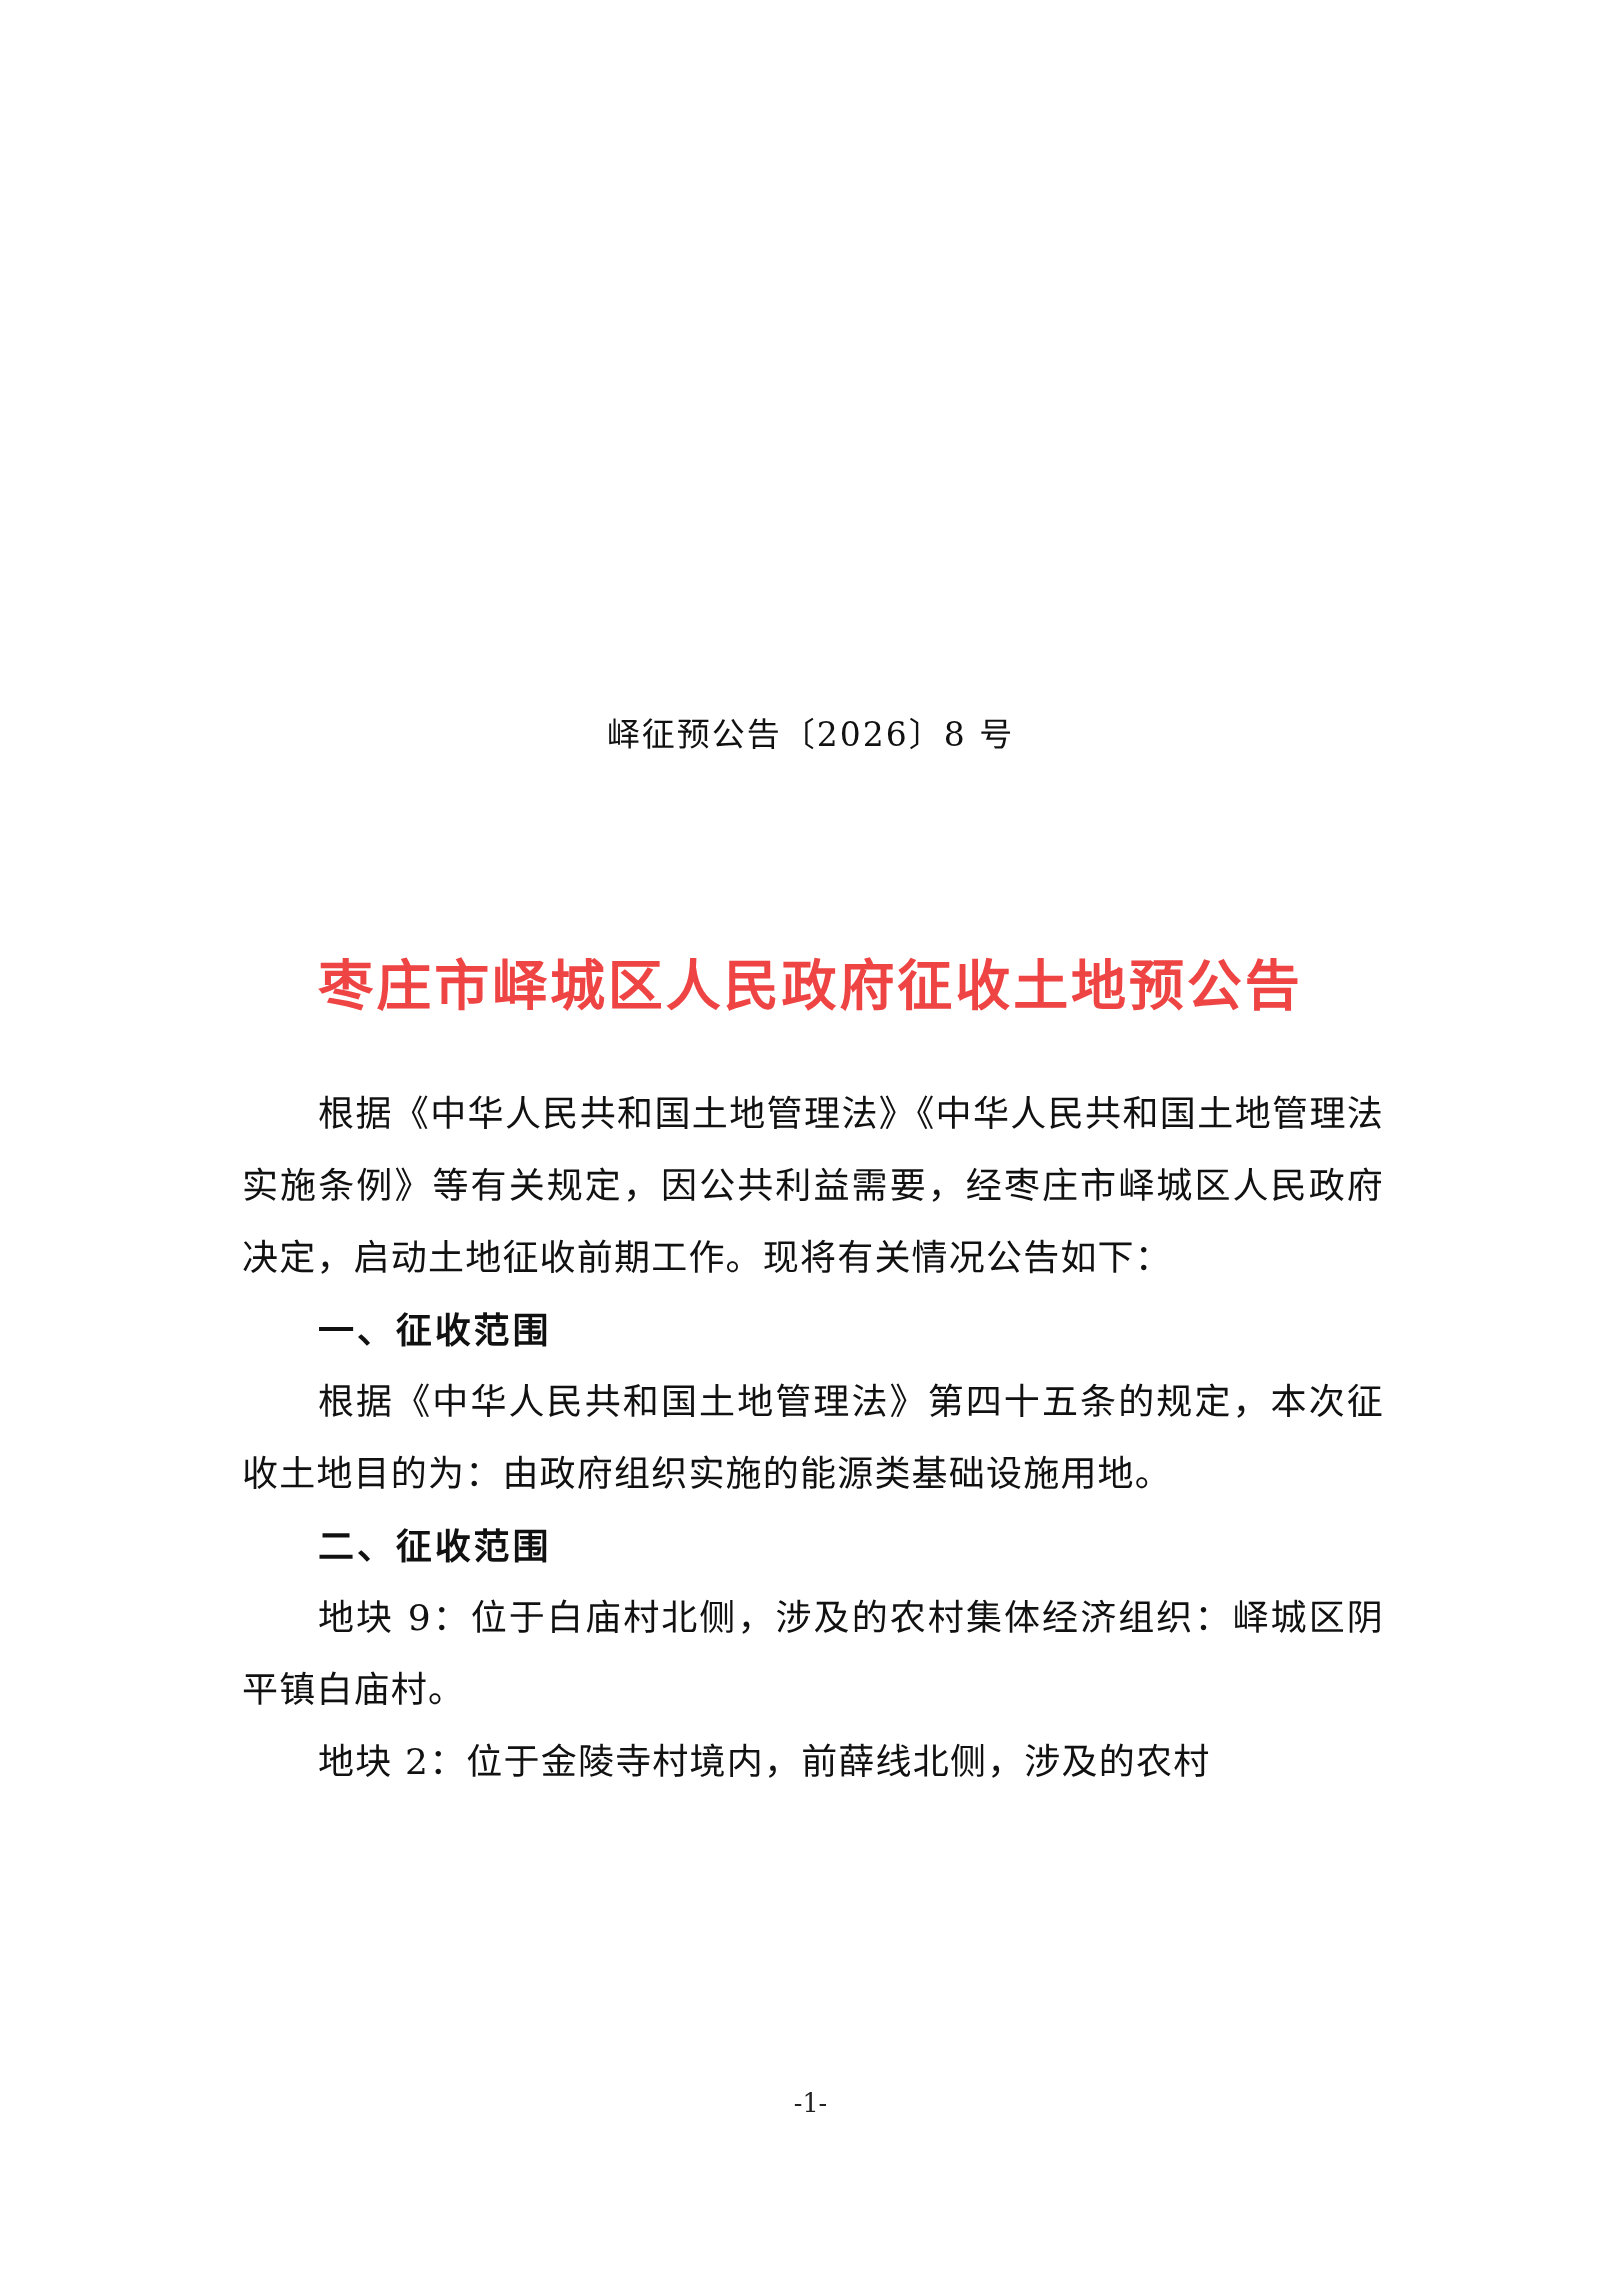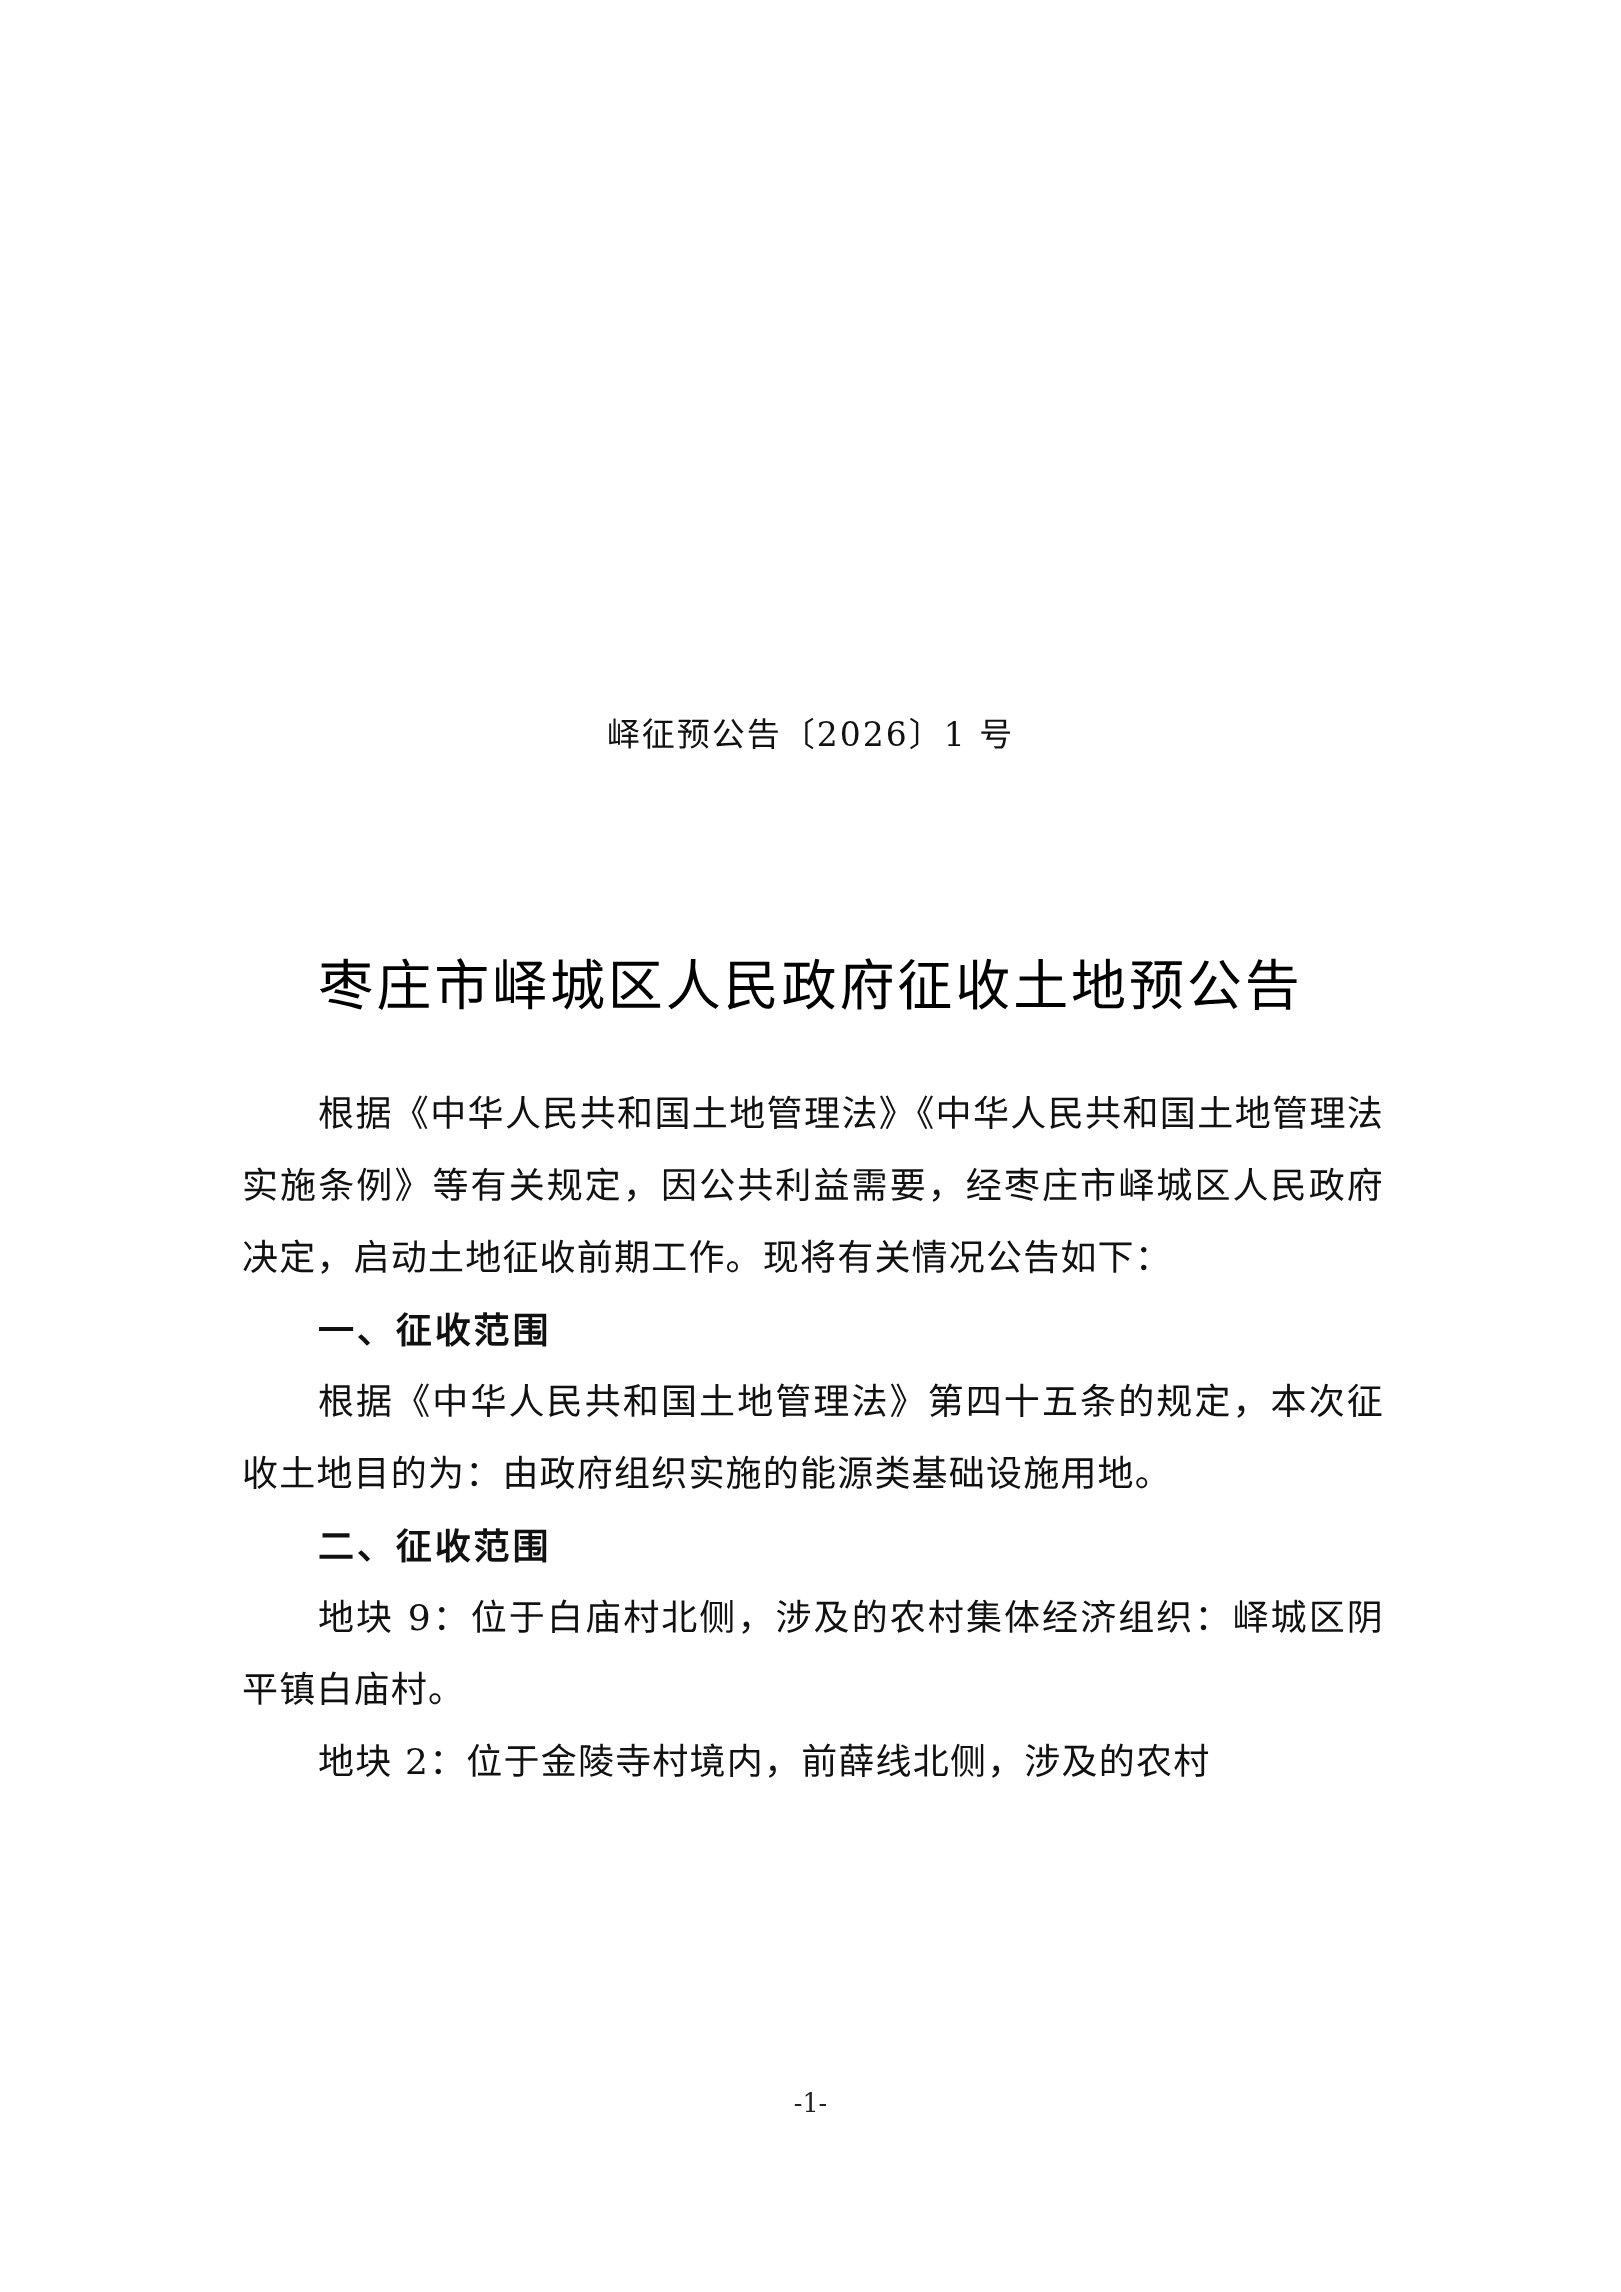--- a/index.html
+++ b/index.html
@@ -34,24 +34,24 @@
     font-family: "DejaVu Serif", "Liberation Serif", serif;
     color: #111;
   }
   .doc-title {
     position: absolute;
     top: 904px;
     left: 0;
     width: 1621px;
     text-align: center;
     font-size: 55px;
-    font-weight: normal;
+    font-weight: bold;
     letter-spacing: 2.9px;
     font-family: "DejaVu Serif", "Liberation Serif", serif;
-    color: #000000;
+    color: #ef4444;
   }
   .body-area {
     position: absolute;
     top: 1078px;
     left: 242px;
     width: 1142px;
   }
   p.para {
     margin: 0 0 0 0;
     font-size: 36px;
@@ -78,21 +78,21 @@
     font-size: 25.5px;
     font-family: "DejaVu Serif", "Liberation Serif", serif;
     color: #222;
   }
 </style>
 </head>
 <body>
 
 <div class="page">
 
-  <div class="doc-number">峄征预公告〔2026〕1 号</div>
+  <div class="doc-number">峄征预公告〔2026〕8 号</div>
 
   <h1 class="doc-title">枣庄市峄城区人民政府征收土地预公告</h1>
 
   <div class="body-area">
     <p class="para indent">根据《中华人民共和国土地管理法》《中华人民共和国土地管理法实施条例》等有关规定，因公共利益需要，经枣庄市峄城区人民政府决定，启动土地征收前期工作。现将有关情况公告如下：</p>
 
     <p class="para heading">一、征收范围</p>
 
     <p class="para indent">根据《中华人民共和国土地管理法》第四十五条的规定，本次征收土地目的为：由政府组织实施的能源类基础设施用地。</p>
 

